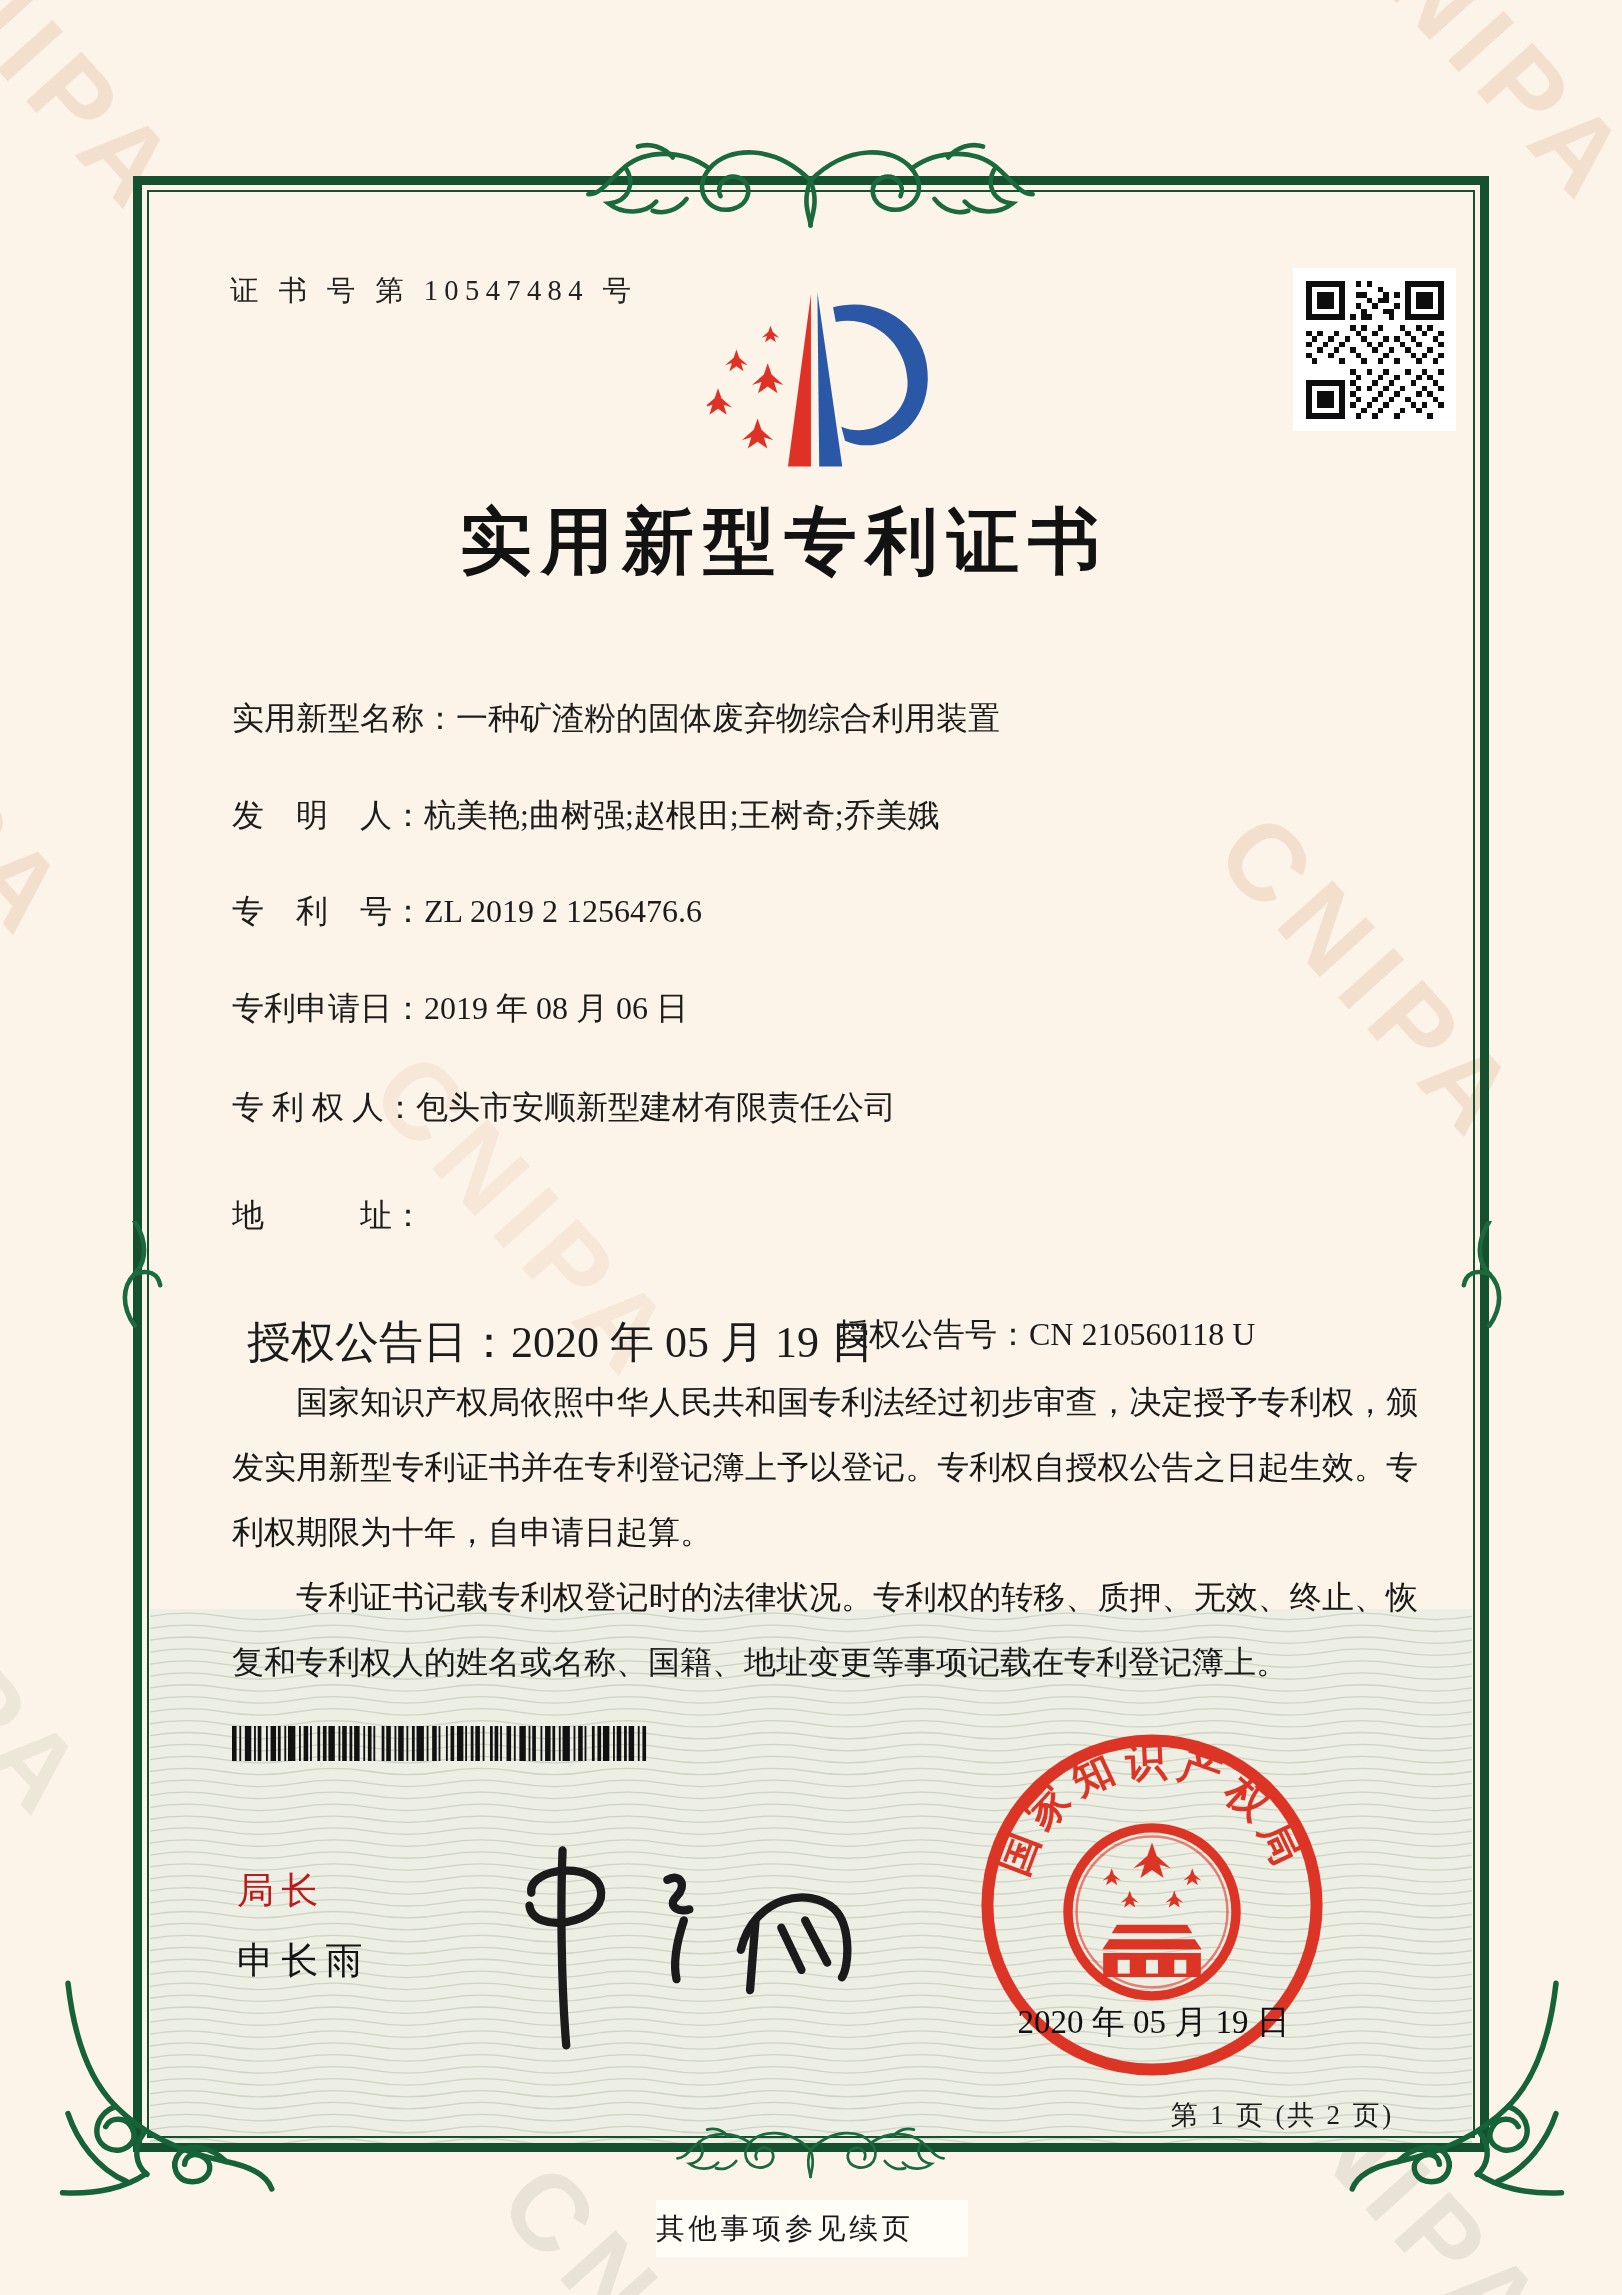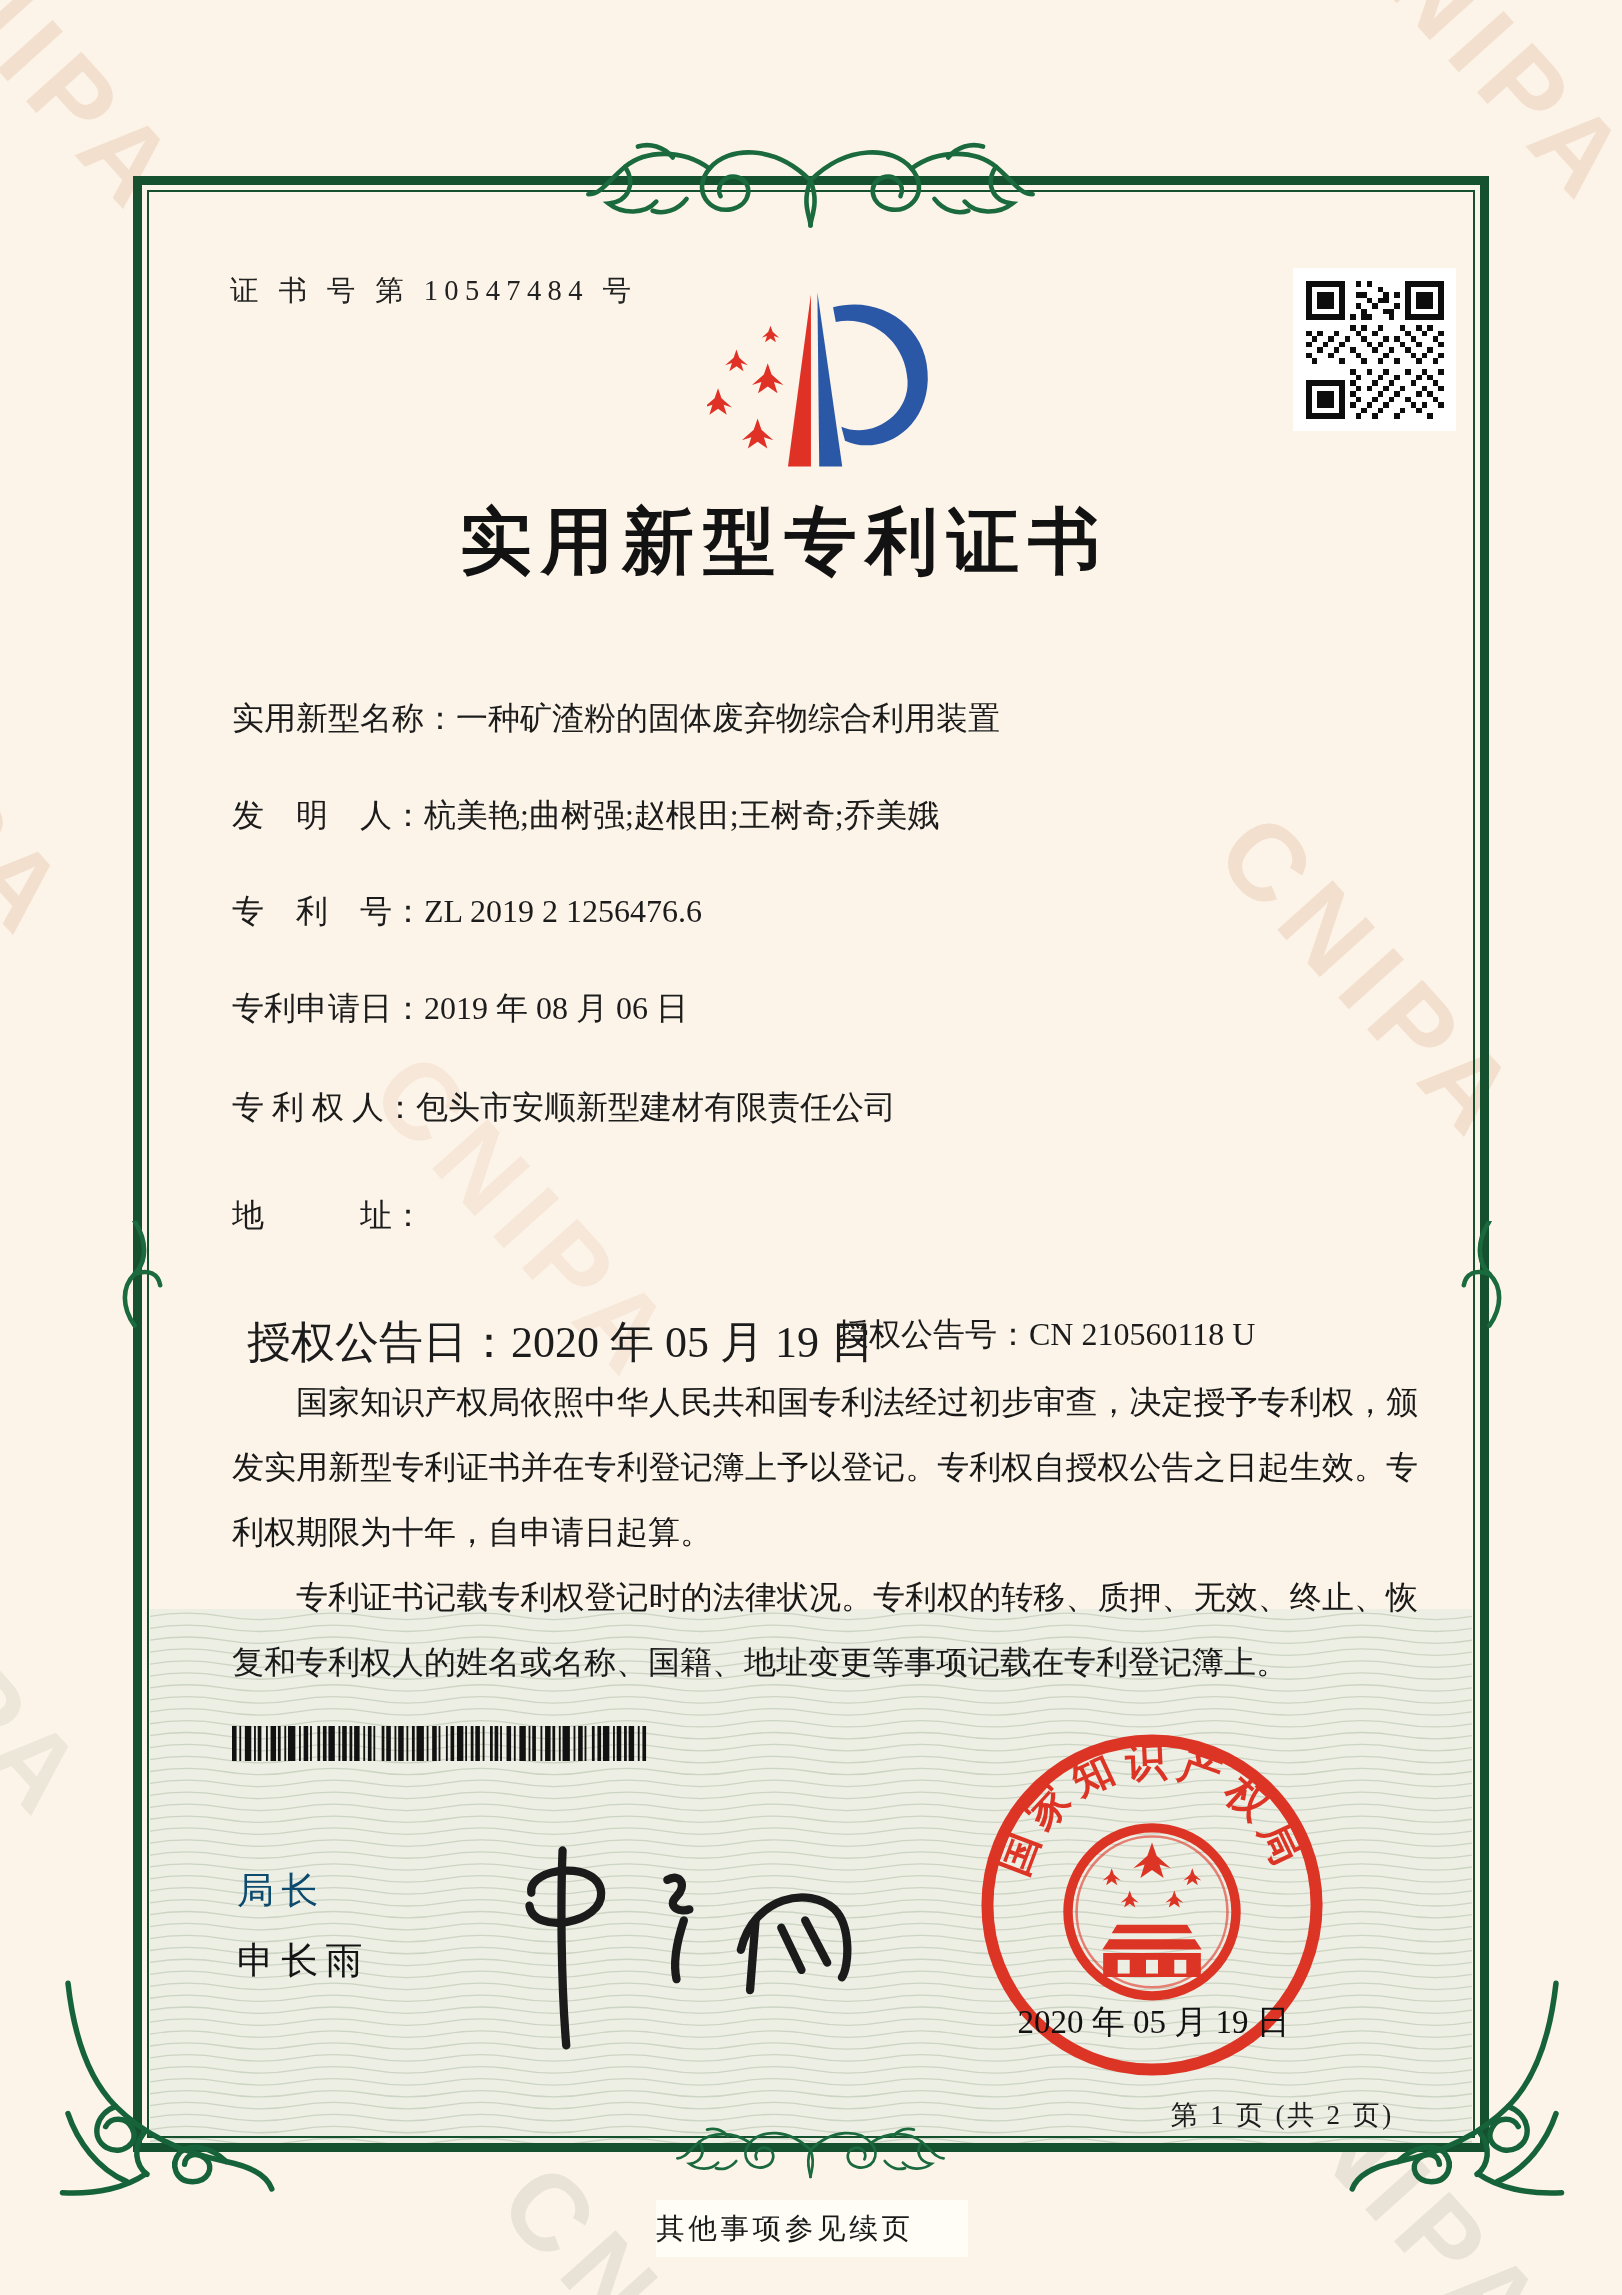--- a/index.html
+++ b/index.html
@@ -41,21 +41,21 @@
   .addr-lines .val{display:block;}
   .addr{line-height:64px;}
   .grant-left{left:247px;top:1313px;font-size:44px;z-index:5;white-space:pre;}
   .grant-right{left:837px;top:1313px;font-size:32px;z-index:5;white-space:pre;}
   .body-text{
     left:232px;top:1370px;width:1186px;z-index:5;
     font-size:32px;line-height:65px;text-align:justify;color:#191919;
   }
   .body-text p{margin:0;text-indent:2em;}
   .officer-title{left:237px;top:1866px;font-size:37px;letter-spacing:7.3px;z-index:6;
-    font-family:Liberation Serif, serif;color:#0c4a6e;}
+    font-family:Liberation Serif, serif;color:#b91c1c;}
   .officer-name{left:237px;top:1936px;font-size:37px;letter-spacing:7.3px;z-index:6;
     font-family:"Liberation Sans","DejaVu Sans",sans-serif;color:#141414;}
   .seal-date{
     left:970px;top:2000px;width:367px;text-align:center;
     font-size:33px;z-index:8;color:#111;white-space:pre;
   }
   .page-info{left:150px;top:2097px;width:1244px;text-align:right;font-size:27px;z-index:6;letter-spacing:2.8px;}
   .note-box{
     left:656px;top:2200px;width:312px;height:57px;background:#fffdf6;
     z-index:6;display:flex;align-items:center;justify-content:flex-start;

